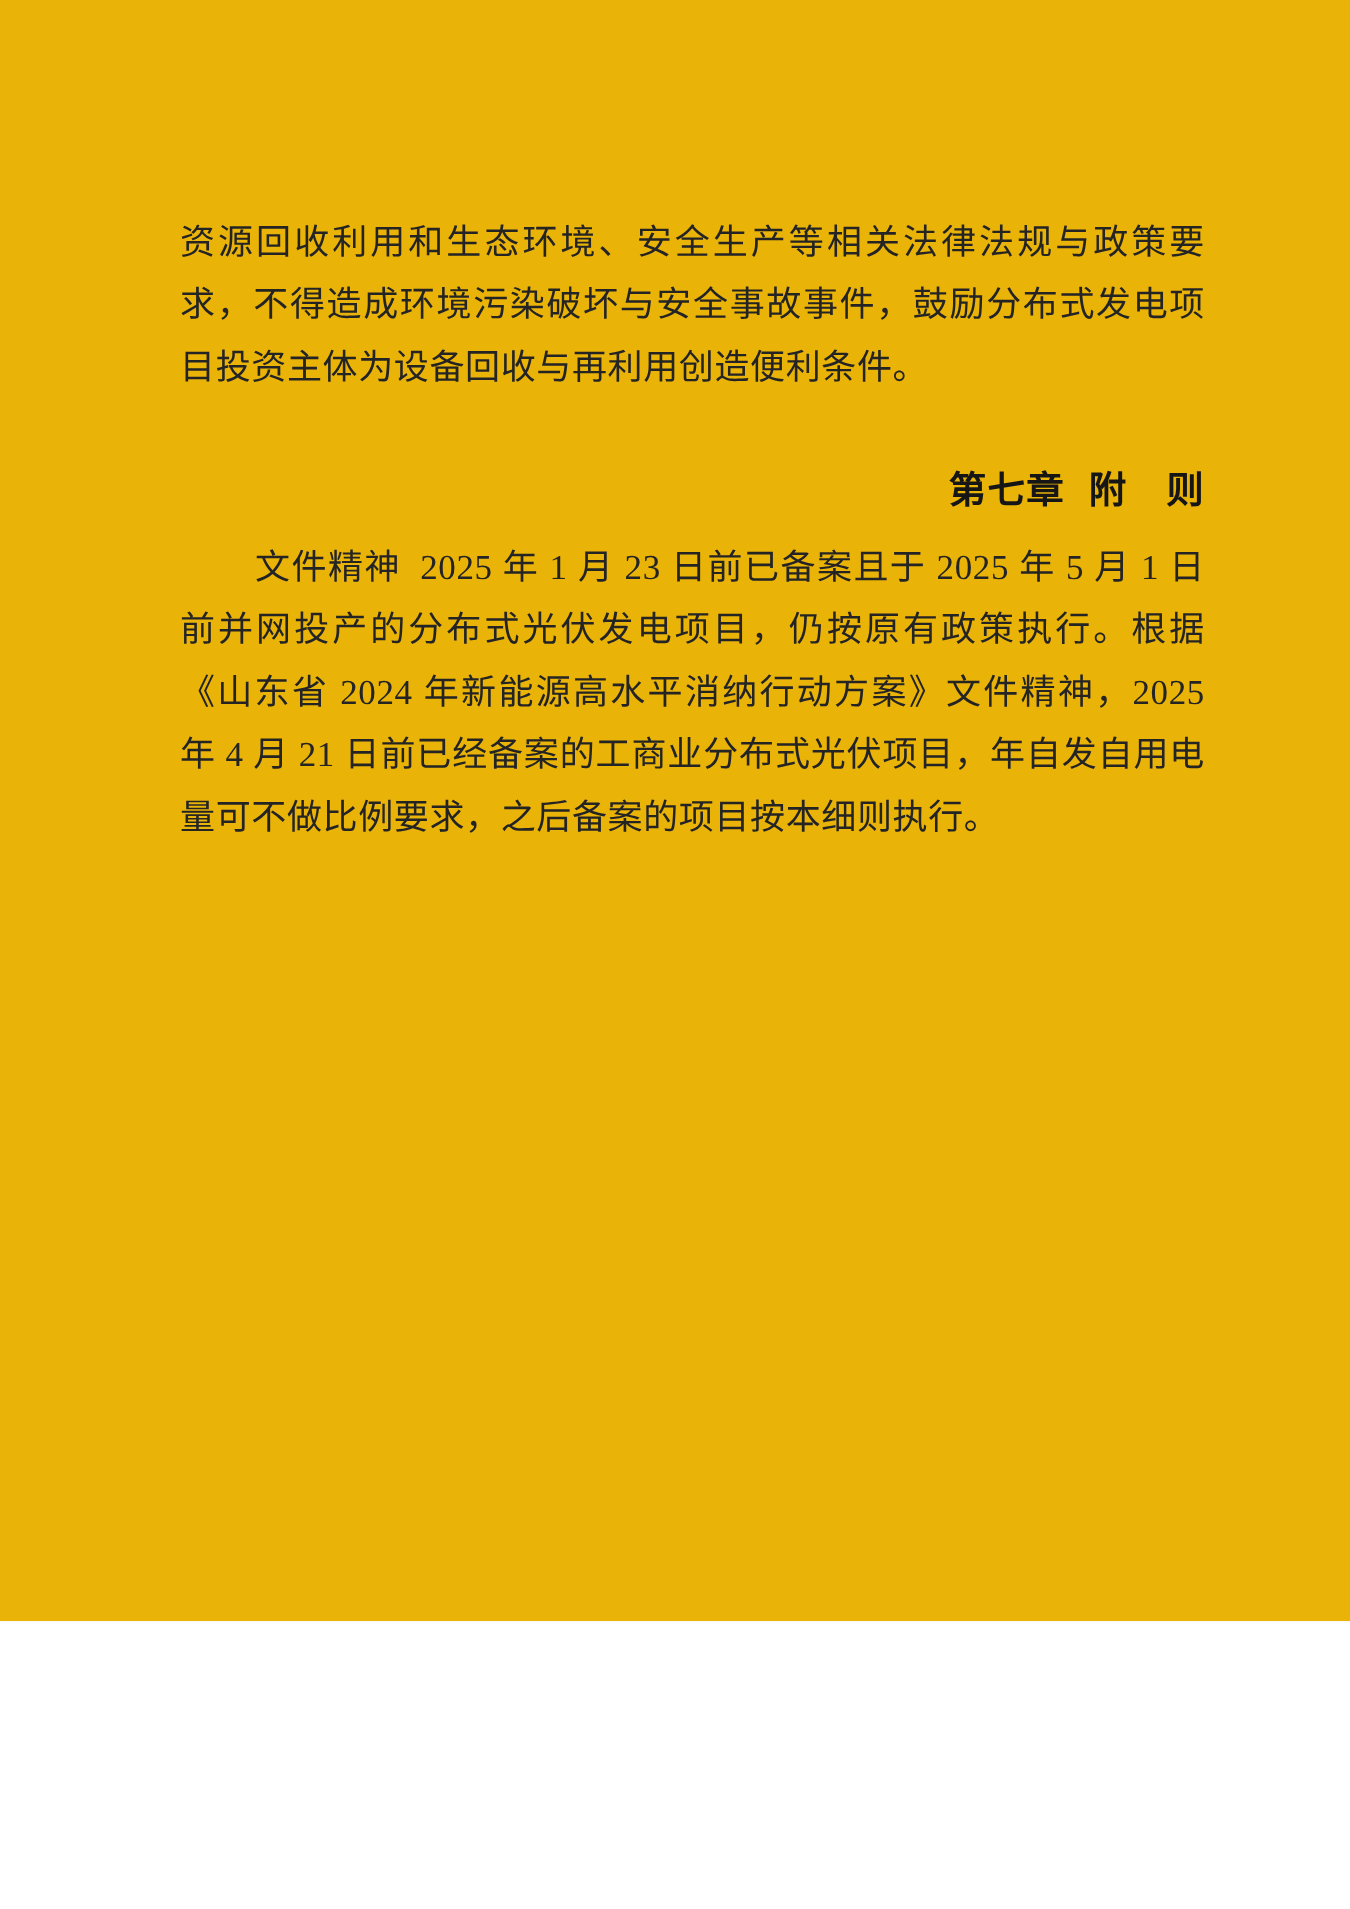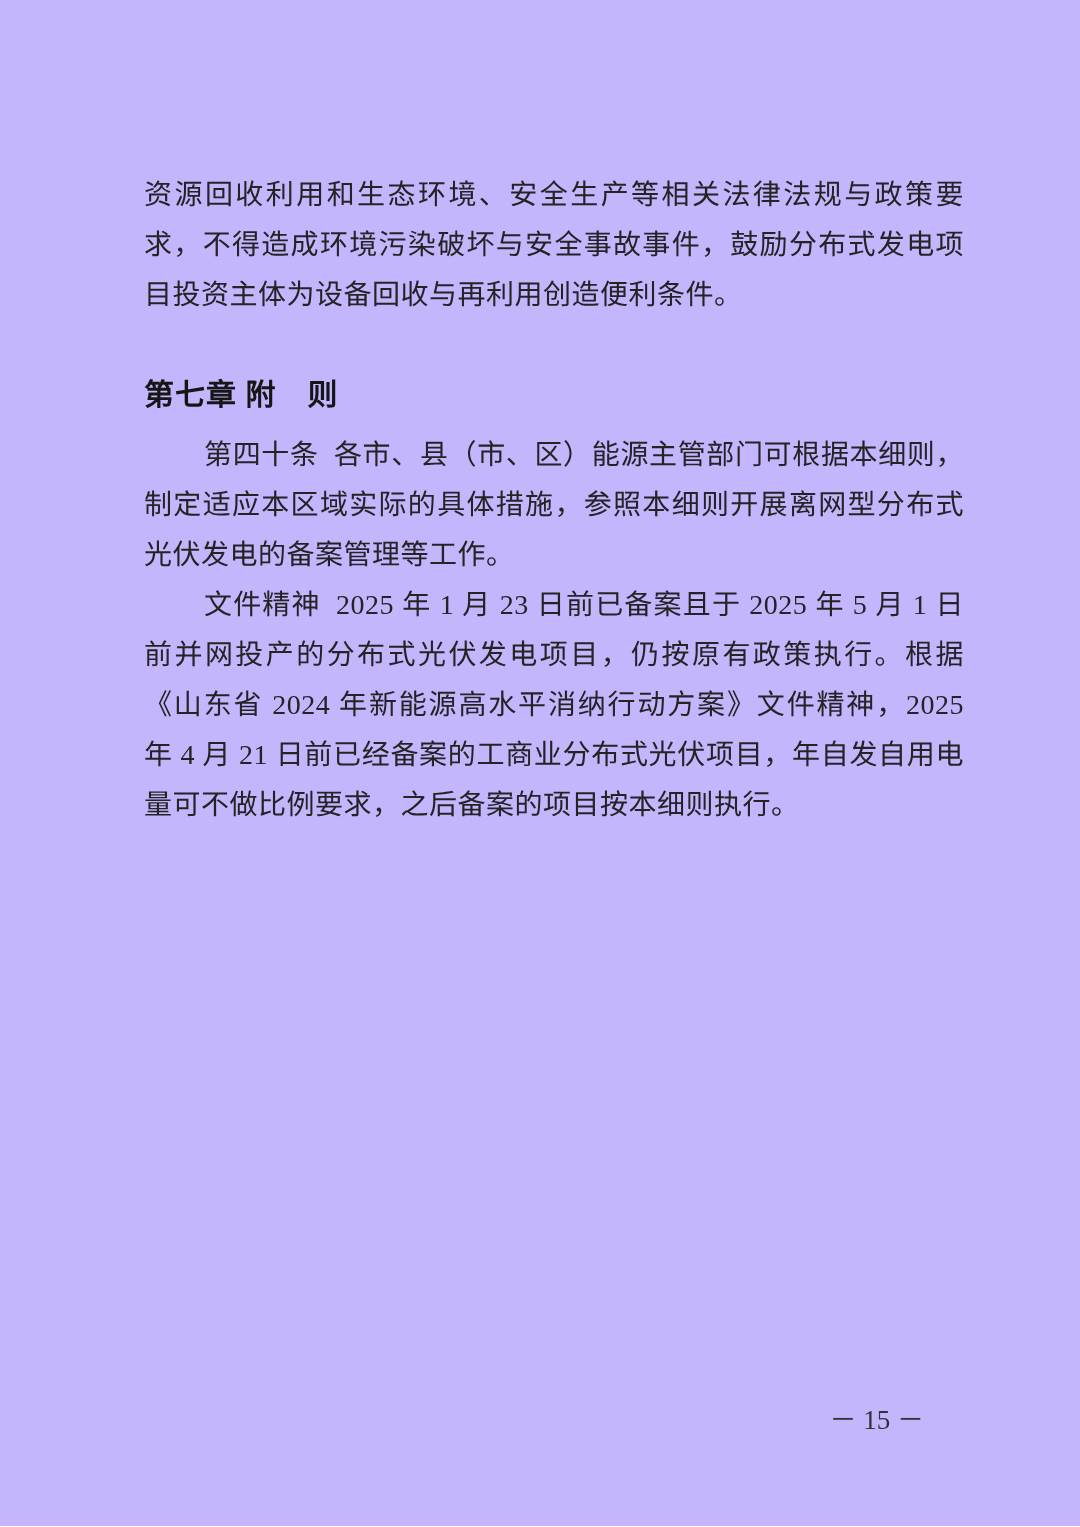--- a/index.html
+++ b/index.html
@@ -3,22 +3,22 @@
 <meta charset="utf-8">
 <style>
   html, body {
     margin: 0;
     padding: 0;
     background: #ffffff;
   }
   .page {
     position: relative;
     width: 1080px;
-    height: 1526px;
-    background: #c4b5fd;
+    height: 1297px;
+    background: #eab308;
     overflow: hidden;
     font-family: "Liberation Serif", "DejaVu Serif", serif;
     color: #242424;
   }
   .content {
     position: absolute;
     left: 144px;
     top: 170px;
     width: 820px;
   }
@@ -32,25 +32,25 @@
     color: #242424;
   }
   .para.indent {
     text-indent: 60px;
   }
   .article-label {
     margin-right: 0.55em;
   }
   .chapter {
     margin: 50px 0 10px 0;
-    font-family: Liberation Serif, serif;
+    font-family: Liberation Mono, monospace;
     font-weight: 700;
     font-size: 30px;
     line-height: 50px;
-    text-align: left;
+    text-align: right;
     color: #161616;
     letter-spacing: 1px;
   }
   .page-number {
     position: absolute;
     top: 1403px;
     right: 156px;
     font-size: 27px;
     line-height: 34px;
     color: #333333;
@@ -63,23 +63,20 @@
 
 <div class="page">
   <main class="content">
 
     <p class="para">
       <span>资源回收利用和生态环境、安全生产等相关法律法规与政策要求，不得造成环境污染破坏与安全事故事件，鼓励分布式发电项目投资主体为设备回收与再利用创造便利条件。</span>
     </p>
 
     <h2 class="chapter">第七章 附　则</h2>
 
-    <p class="para indent">
-      <span class="article-label">第四十条</span><span>各市、县（市、区）能源主管部门可根据本细则，制定适应本区域实际的具体措施，参照本细则开展离网型分布式光伏发电的备案管理等工作。</span>
-    </p>
 
     <p class="para indent">
       <span class="article-label">文件精神</span><span>2025 年 1 月 23 日前已备案且于 2025 年 5 月 1 日前并网投产的分布式光伏发电项目，仍按原有政策执行。根据《山东省 2024 年新能源高水平消纳行动方案》文件精神，2025 年 4 月 21 日前已经备案的工商业分布式光伏项目，年自发自用电量可不做比例要求，之后备案的项目按本细则执行。</span>
     </p>
 
 
   </main>
 
   <div class="page-number">－ 15 －</div>
 </div>

